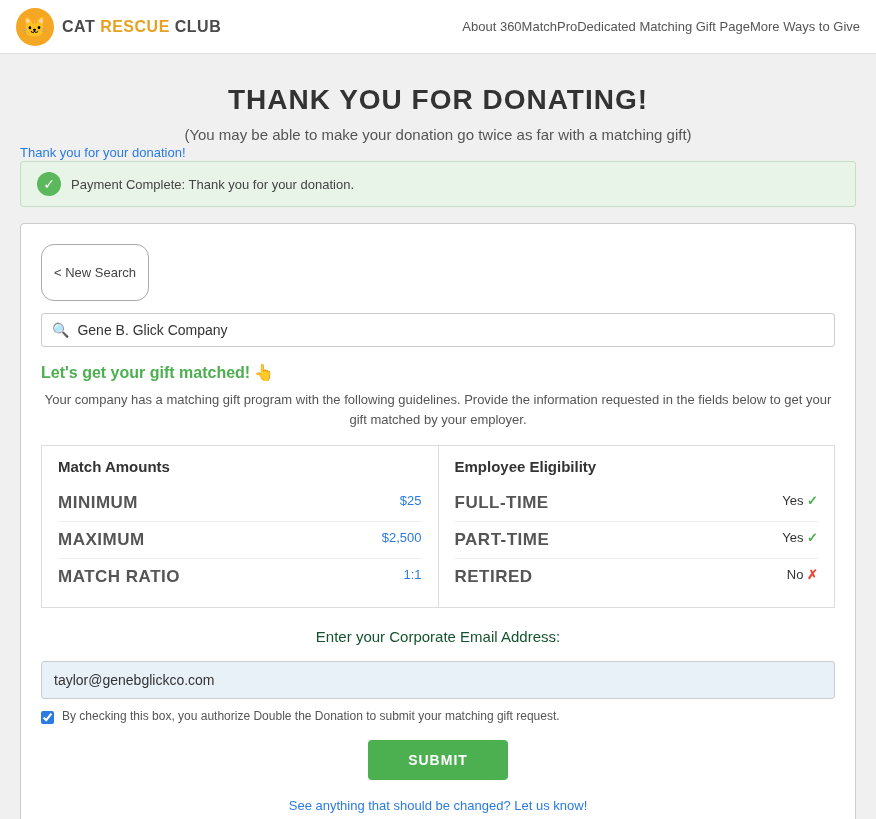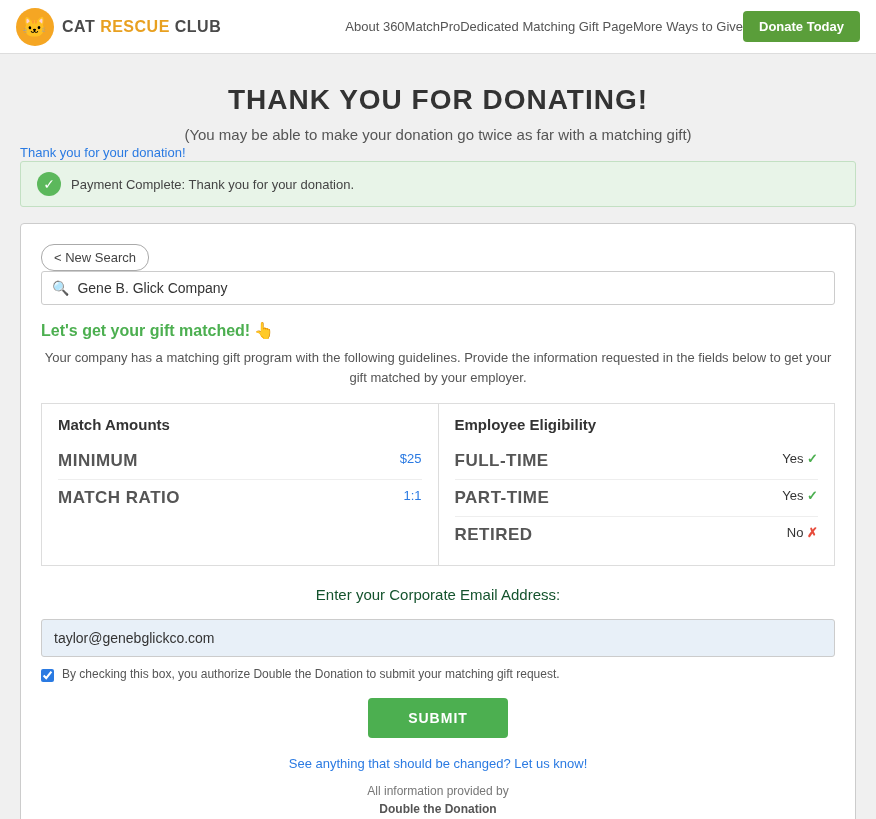--- a/index.html
+++ b/index.html
@@ -117,28 +117,29 @@
     
     .widget-box {
       background: #fff;
       border: 1px solid #ccc;
       border-radius: 4px;
       padding: 20px;
     }
     .new-search-btn {
       background: #fff;
       border: 1px solid #aaa;
-      padding: 5px 12px;
+      padding: 20px 12px;
       font-size: 13px;
       color: #444;
       border-radius: 13px;
       cursor: pointer;
       display: inline-flex;
       align-items: center;
       gap: 5px;
+      margin-bottom: 12px;
     }
     .search-input-row {
       display: flex;
       align-items: center;
       border: 1px solid #ccc;
       border-radius: 3px;
       padding: 8px 10px;
       margin-bottom: 16px;
       background: #fff;
     }
@@ -304,21 +305,20 @@
       <span>🐱</span>
     </div>
     <span class="logo-text">
       CAT <span class="rescue">RESCUE</span> CLUB
     </span>
   </div>
   <nav class="nav-links">
     <a class="nav-link">About 360MatchPro</a>
     <a class="nav-link">Dedicated Matching Gift Page</a>
     <a class="nav-link">More Ways to Give</a>
-    <button class="donate-btn">Donate Today</button>
   </nav>
 </header>
 
 <div class="main-content">
 
   <h1 class="thank-you-title">THANK YOU FOR DONATING!</h1>
   <p class="thank-you-subtitle">(You may be able to make your donation go twice as far with a matching gift)</p>
 
   <a class="thank-you-link">Thank you for your donation!</a>
 
@@ -341,20 +341,24 @@
 
     <div class="match-table-container">
 
       <div class="match-section">
         <div class="match-section-title">Match Amounts</div>
         <div class="match-row">
           <span class="match-label">MINIMUM</span>
           <span class="match-value">$25</span>
         </div>
         <div class="match-row">
+          <span class="match-label">MAXIMUM</span>
+          <span class="match-value">$2,500</span>
+        </div>
+        <div class="match-row">
           <span class="match-label">MATCH RATIO</span>
           <span class="match-value">1:1</span>
         </div>
       </div>
 
       <div class="match-section">
         <div class="match-section-title">Employee Eligibility</div>
         <div class="match-row">
           <span class="match-label">FULL-TIME</span>
           <span class="eligibility-yes">Yes</span>

